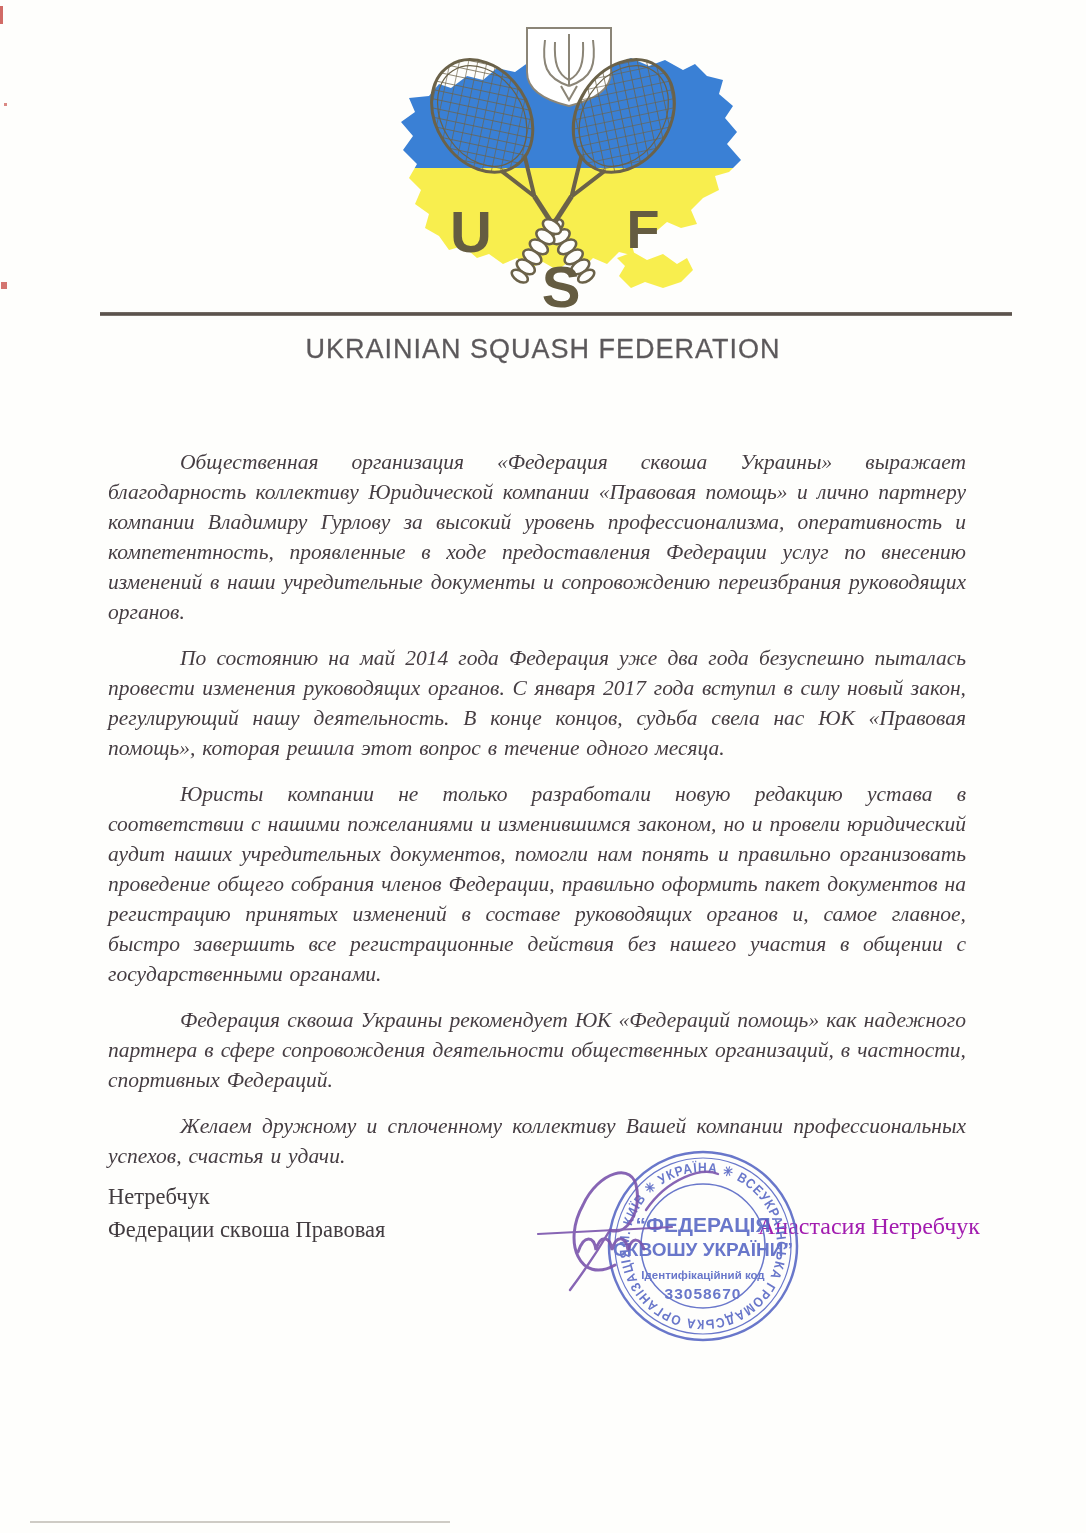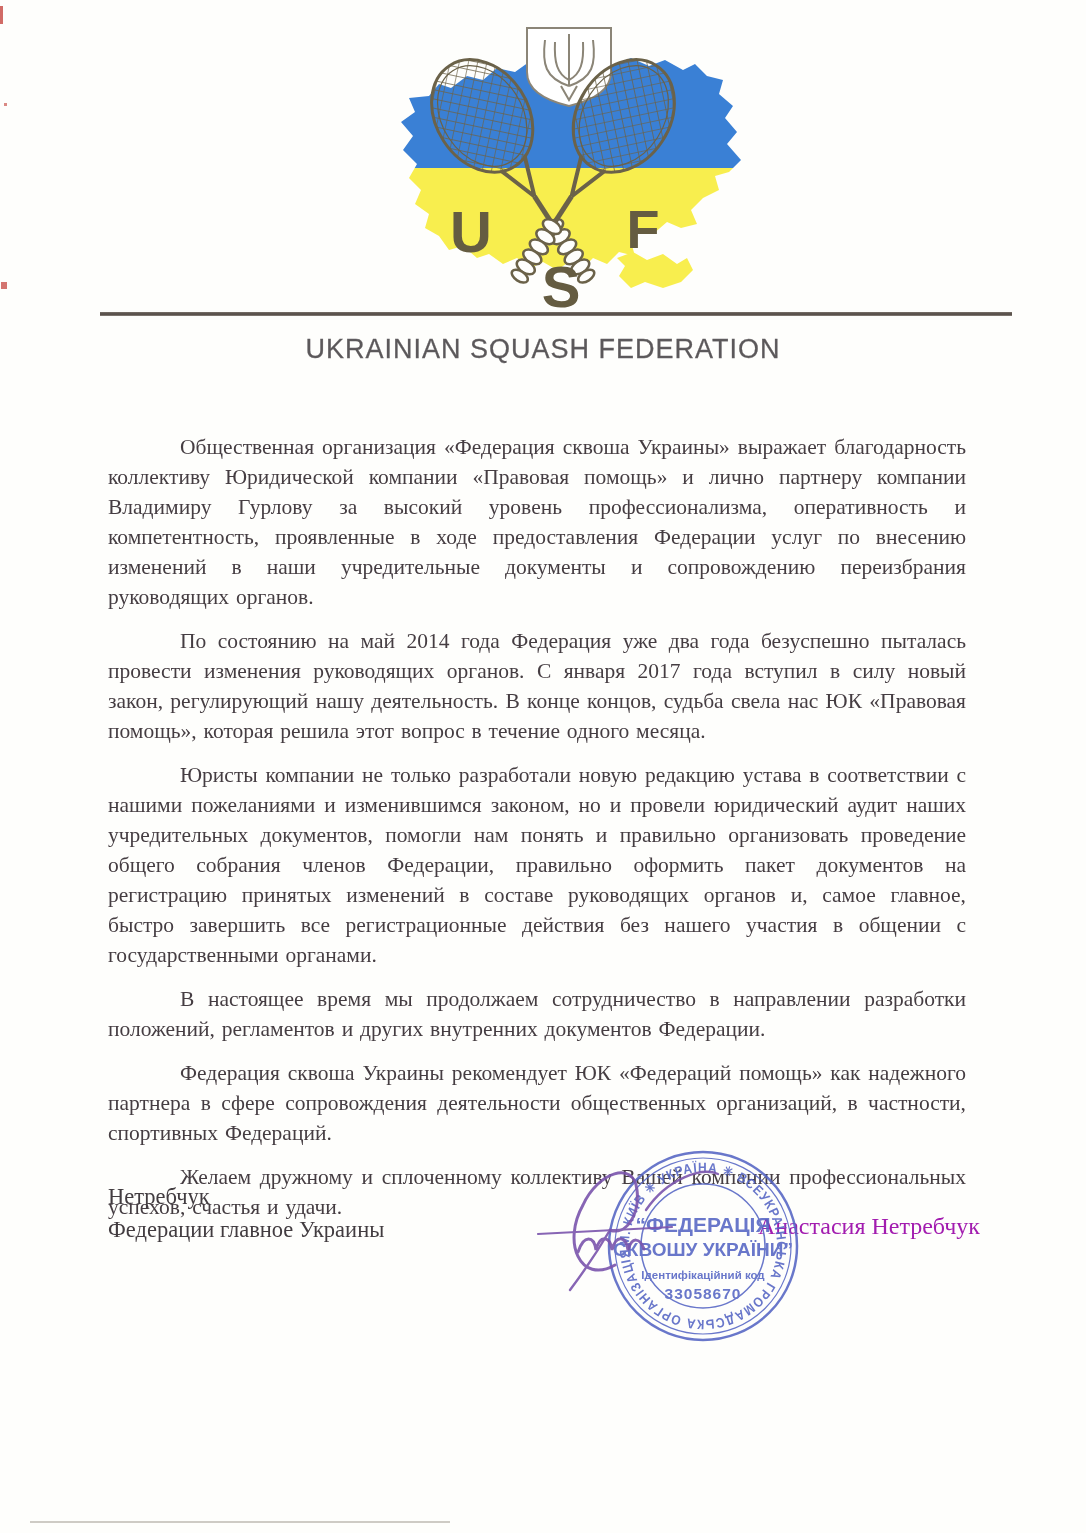--- a/index.html
+++ b/index.html
@@ -23,21 +23,21 @@
     font-family:"Liberation Sans", sans-serif;
     font-size:27px;letter-spacing:1px;color:#5b585a;
     -webkit-text-stroke:.3px #6a6768;
   }
   
   .letter{
     position:absolute;left:108px;top:431px;width:858px;
     font-size:21.5px;line-height:30px;color:#453d42;
     text-align:justify;
   }
-  .letter p{margin:1px 0 14px 0;text-indent:72px;word-spacing:1.5px;}
+  .letter p{margin:16px 0 14px 0;text-indent:72px;word-spacing:1.5px;font-style:italic;}
   
   .signer{
     position:absolute;left:108px;top:1180px;
     font-size:22.5px;line-height:33px;color:#423c40;
   }
   .signer-name{
     position:absolute;left:758px;top:1213px;
     font-size:24px;color:#a21caf;white-space:nowrap;
   }
   .stamp{position:absolute;left:586px;top:1132px;width:235px;height:235px;opacity:.88;}
@@ -130,28 +130,27 @@
     </g>
   </svg>
 
   <div class="rule"></div>
   <div class="org-title">UKRAINIAN SQUASH FEDERATION</div>
 
   <div class="letter">
     <p>Общественная организация «Федерация сквоша Украины» выражает благодарность коллективу Юридической компании «Правовая помощь» и лично партнеру компании Владимиру Гурлову за высокий уровень профессионализма, оперативность и компетентность, проявленные в ходе предоставления Федерации услуг по внесению изменений в наши учредительные документы и сопровождению переизбрания руководящих органов.</p>
     <p>По состоянию на май 2014 года Федерация уже два года безуспешно пыталась провести изменения руководящих органов. С января 2017 года вступил в силу новый закон, регулирующий нашу деятельность. В конце концов, судьба свела нас ЮК «Правовая помощь», которая решила этот вопрос в течение одного месяца.</p>
     <p>Юристы компании не только разработали новую редакцию устава в соответствии с нашими пожеланиями и изменившимся законом, но и провели юридический аудит наших учредительных документов, помогли нам понять и правильно организовать проведение общего собрания членов Федерации, правильно оформить пакет документов на регистрацию принятых изменений в составе руководящих органов и, самое главное, быстро завершить все регистрационные действия без нашего участия в общении с государственными органами.</p>
-    <p>В настоящее время мы продолжаем сотрудничество в направлении разработки положений, регламентов и других внутренних документов Федерации.</p>
     <p>Федерация сквоша Украины рекомендует ЮК «Федераций помощь» как надежного партнера в сфере сопровождения деятельности общественных организаций, в частности, спортивных Федераций.</p>
     <p>Желаем дружному и сплоченному коллективу Вашей компании профессиональных успехов, счастья и удачи.</p>
   </div>
 
   <div class="signer">
     <div>Нетребчук</div>
-    <div>Федерации главное Украины</div>
+    <div>Федерации сквоша Правовая</div>
   </div>
   <div class="signer-name">Анастасия Нетребчук</div>
 
   <svg class="stamp" viewBox="0 0 235 235">
     <defs>
       <path id="ringPath" d="M43,114 a74,74 0 1 1 148,0 a74,74 0 1 1 -148,0"></path>
     </defs>
     <g fill="none" stroke-width="2.5" stroke="#5565c4">
       <circle cx="117" cy="114" r="94"></circle>
       <circle cx="117" cy="114" r="88" stroke-width="1.2"></circle>

